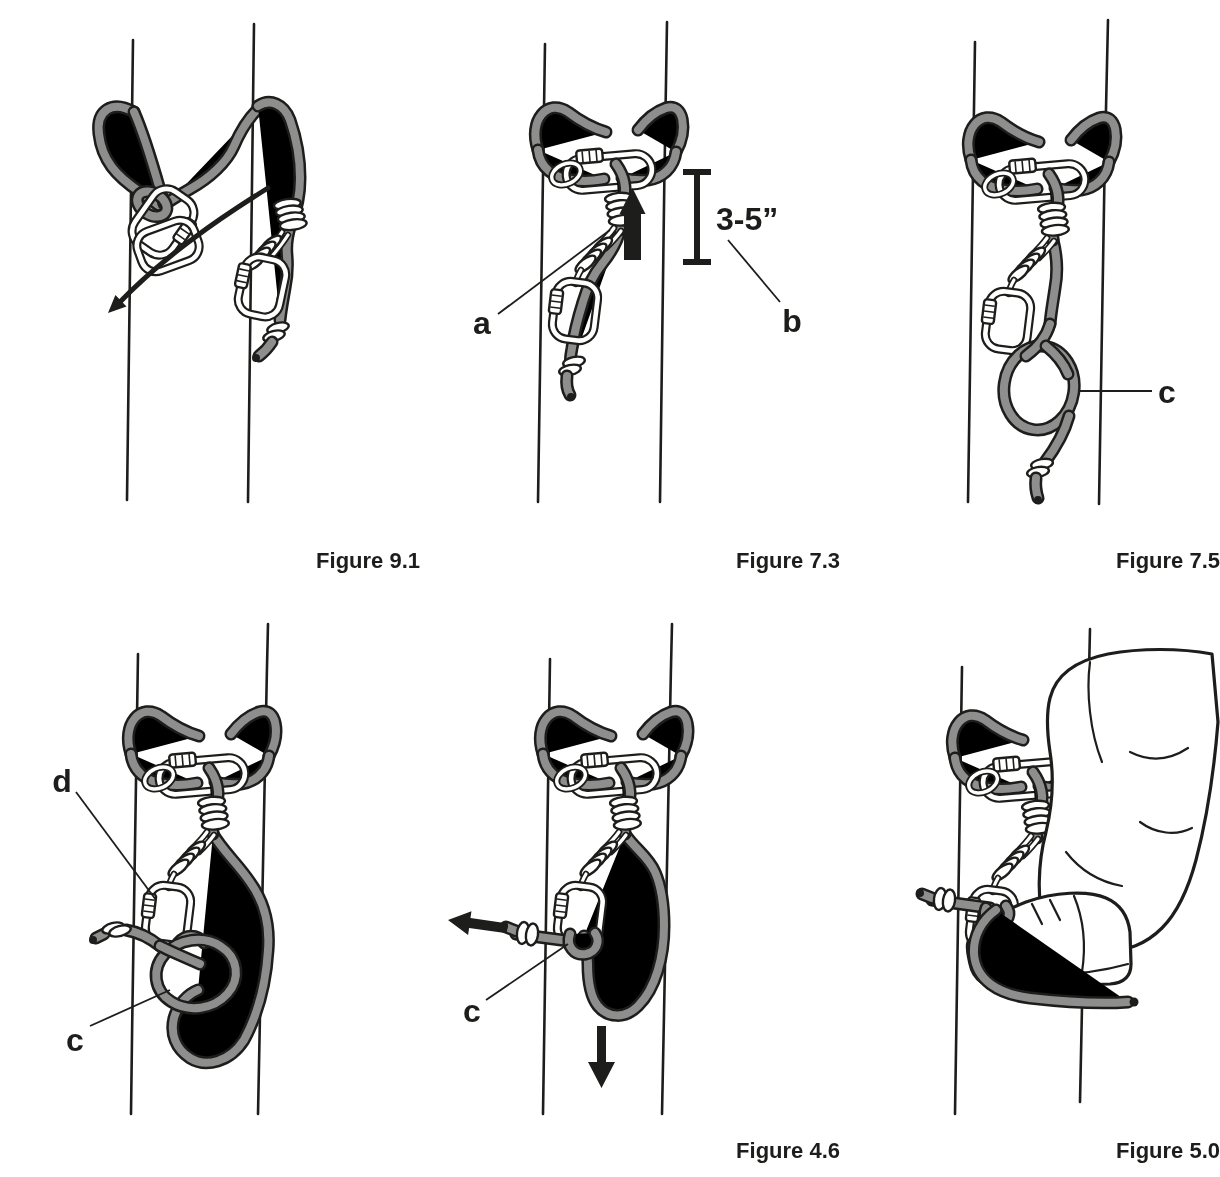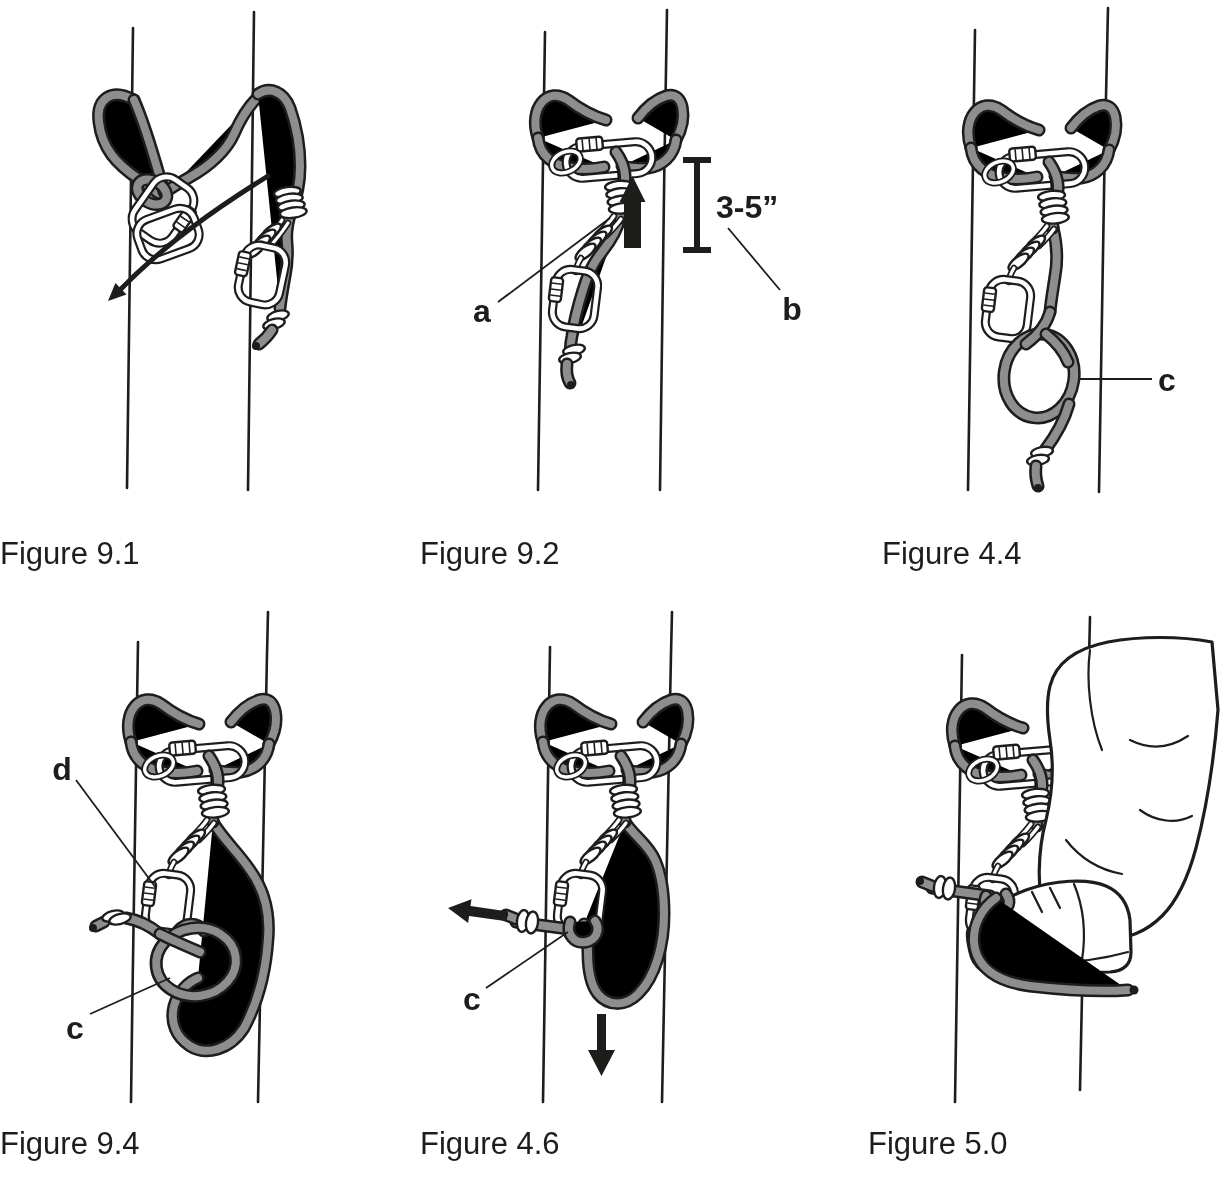--- a/index.html
+++ b/index.html
@@ -1,27 +1,27 @@
 <!DOCTYPE html>
 <html style="--ink: #1d1d1b; --rope: #8e8e8e; --paper: #ffffff;"><head>
 <meta charset="utf-8">
 <style>
   html,body{margin:0;padding:0;background:#fff;}
   #stage{position:relative;width:1220px;height:1177px;background:var(--paper,#fff);
          font-family:"Liberation Sans",sans-serif;overflow:hidden;}
-  .cell{position:absolute;}
+  .cell{position:absolute;margin-top:12px;}
   #c1{left:0;top:0;width:420px;height:590px}
   #c2{left:420px;top:0;width:420px;height:590px}
   #c3{left:840px;top:0;width:380px;height:590px}
   #c4{left:0;top:590px;width:420px;height:587px}
   #c5{left:420px;top:590px;width:420px;height:587px}
   #c6{left:840px;top:590px;width:380px;height:587px}
   svg{display:block}
-  .cap{position:absolute;top:536px;left:0;right:0;text-align:left;
-       font-weight:400;font-size:31px;color:var(--ink,#1d1d1b);}
+  .cap{position:absolute;top:536px;left:0;right:0;text-align:right;
+       font-weight:700;font-size:22px;color:var(--ink,#1d1d1b);}
   #c3 .cap{padding-left:42px}
   #c6 .cap{padding-left:28px}
   .line{fill:none;stroke:var(--ink,#1d1d1b);stroke-width:2.6;stroke-linecap:round}
   .rope-o{fill:none;stroke:var(--ink,#1d1d1b);stroke-width:13;stroke-linecap:round}
   .rope-i{fill:none;stroke:var(--rope,#8e8e8e);stroke-width:8;stroke-linecap:round}
   .carab-o{fill:none;stroke:var(--ink,#1d1d1b);stroke-width:9;stroke-linejoin:round}
   .carab-i{fill:none;stroke:#fff;stroke-width:4.6;stroke-linejoin:round}
   .link-o{fill:none;stroke:var(--ink,#1d1d1b);stroke-width:7}
   .link-i{fill:none;stroke:#fff;stroke-width:3.4}
   .cord-o{fill:none;stroke:var(--ink,#1d1d1b);stroke-width:6.6;stroke-linecap:round}
@@ -214,21 +214,21 @@
         <line class="brk" x1="277" y1="160" x2="277" y2="250"></line>
         <line class="brk" x1="263" y1="160" x2="291" y2="160"></line>
         <line class="brk" x1="263" y1="250" x2="291" y2="250"></line>
       </g>
       <text class="lbl" x="296" y="218">3-5”</text>
       <line class="leader" x1="78" y1="302" x2="190" y2="218"></line>
       <text class="lbl" x="62" y="322" text-anchor="middle">a</text>
       <line class="leader" x1="360" y1="290" x2="308" y2="228"></line>
       <text class="lbl" x="372" y="320" text-anchor="middle">b</text>
     </svg>
-    <div class="cap">Figure 9.2</div>
+    <div class="cap">Figure 7.3</div>
   </div>
 
   <div class="cell" id="c3">
     <svg width="380" height="590" viewBox="0 0 380 590">
       <g>
         <path class="line" d="M135,30 C132,190 130,340 128,490"></path>
         <path class="line" d="M268,8 C264,170 261,340 259,492"></path>
       </g>
       <g>
         <path id="f3a" d="M213,228 C217,244 218,260 215,276 C213,290 211,300 210,312"></path>
@@ -257,21 +257,21 @@
       </g>
       <g>
         <path id="f3e" d="M196,466 C195,474 196,480 198,486"></path>
         <use href="#f3e" class="rope-o"></use>
           <use href="#f3e" class="rope-i"></use>
         <circle class="tip" cx="198" cy="488" r="4"></circle>
       </g>
       <line class="leader" x1="312" y1="379" x2="240" y2="379"></line>
       <text class="lbl" x="327" y="391" text-anchor="middle">c</text>
     </svg>
-    <div class="cap">Figure 4.4</div>
+    <div class="cap">Figure 7.5</div>
   </div>
 
   <div class="cell" id="c4">
     <svg width="420" height="587" viewBox="0 0 420 587">
       <g>
         <path class="line" d="M138,52 C135,210 133,360 131,512"></path>
         <path class="line" d="M268,22 C264,190 261,360 258,512"></path>
       </g>
       <g>
         <path id="f4a" d="M213,232 C222,248 238,262 250,280 C263,298 270,322 268,348 C266,380 258,412 244,438 C230,460 206,466 190,456 C176,447 170,432 174,416 C178,402 188,392 198,388"></path>
@@ -300,21 +300,20 @@
         <ellipse class="rope-i" cx="196" cy="372" rx="40" ry="34" transform="rotate(-8 196 372)"></ellipse>
         <path id="f4e" d="M160,344 C172,350 186,356 200,362"></path>
         <use href="#f4e" class="rope-o"></use>
           <use href="#f4e" class="rope-i"></use>
       </g>
       <line class="leader" x1="76" y1="190" x2="156" y2="298"></line>
       <text class="lbl" x="62" y="190" text-anchor="middle">d</text>
       <line class="leader" x1="90" y1="424" x2="170" y2="388"></line>
       <text class="lbl" x="75" y="449" text-anchor="middle">c</text>
     </svg>
-    <div class="cap">Figure 9.4</div>
   </div>
 
   <div class="cell" id="c5">
     <svg width="420" height="587" viewBox="0 0 420 587">
       <g>
         <path class="line" d="M130,57 C127,215 125,365 123,512"></path>
         <path class="line" d="M252,22 C248,190 245,360 242,512"></path>
       </g>
       <g>
         <path id="f5a" d="M205,232 C214,246 228,254 235,270 C242,286 244,304 244,324 C244,354 236,386 218,404 C205,417 188,416 178,404 C170,394 168,378 168,362 C168,352 166,342 164,334"></path>

